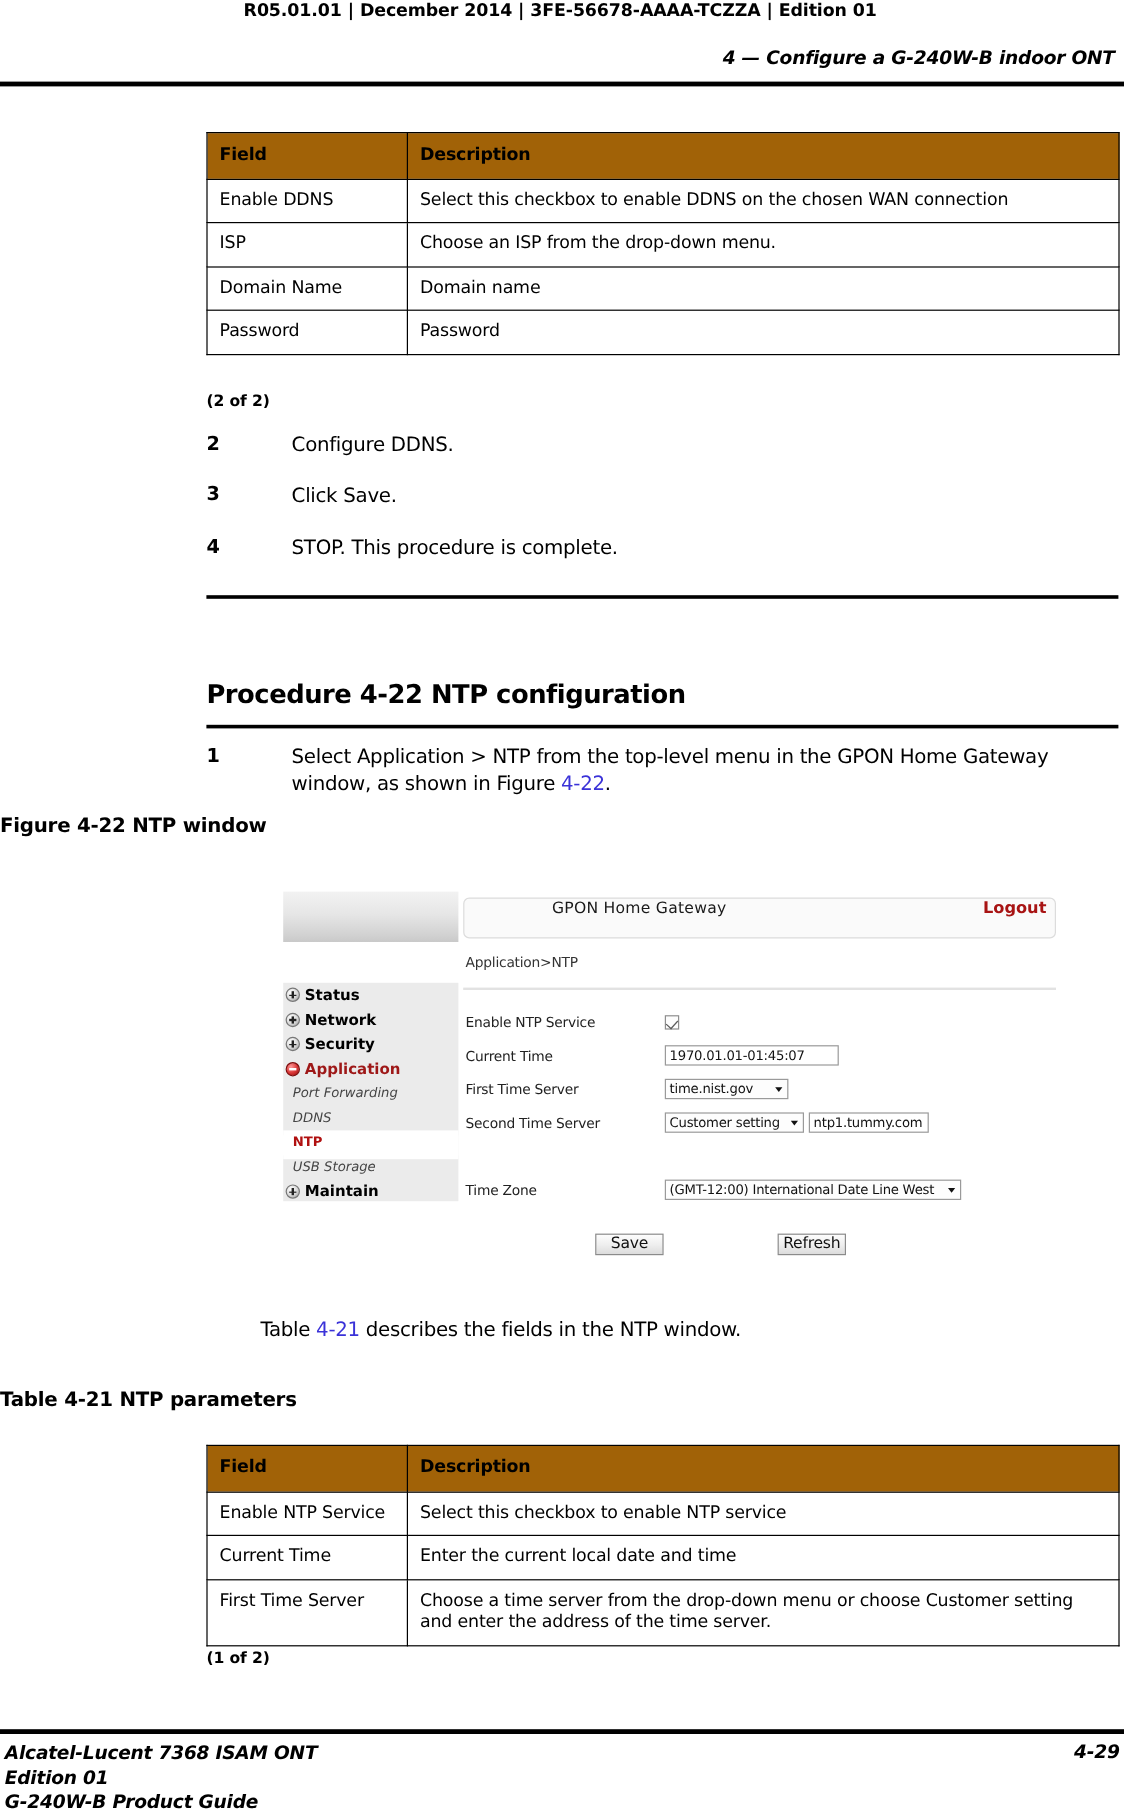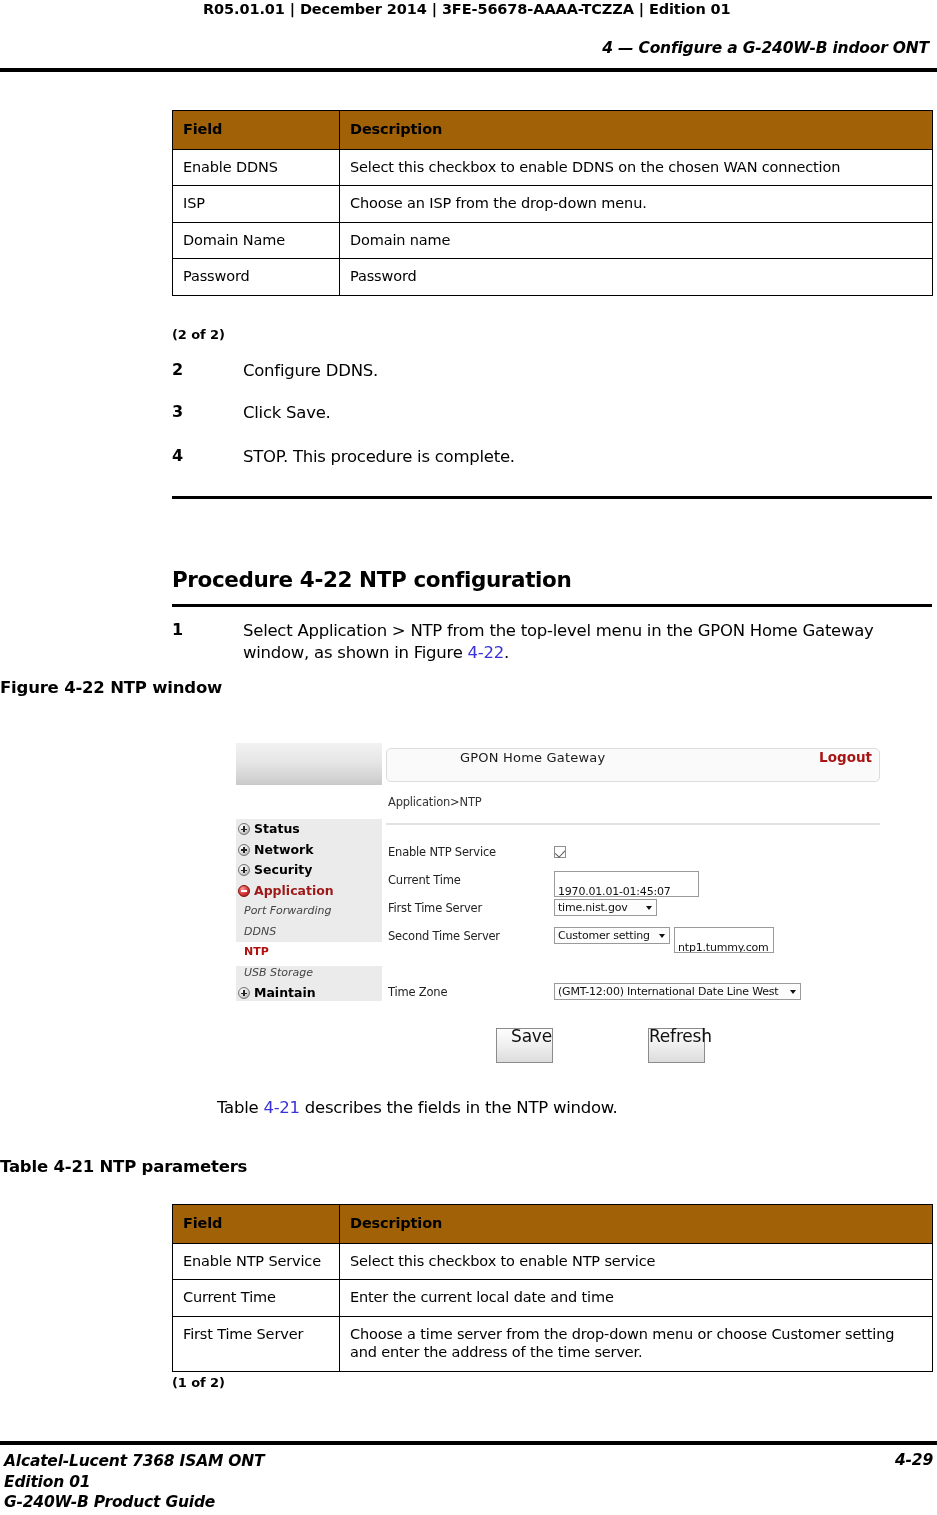--- a/index.html
+++ b/index.html
@@ -291,21 +291,21 @@
     transform: rotate(42deg);
   }
   .ctrl-text {
     position: absolute;
     top: -2px;
     height: 17px;
     border: 1px solid #9a9a9a;
     background: #fff;
     font-size: 11px;
     color: #111;
-    padding: 12px 3px;
+    padding: 0 3px;
     line-height: 15px;
     letter-spacing: -0.2px;
     white-space: nowrap;
     overflow: hidden;
   }
   .ctrl-select {
     position: absolute;
     top: -2px;
     height: 17px;
     border: 1px solid #9a9a9a;
@@ -329,27 +329,27 @@
   .hint {
     position: absolute;
     font-size: 11px;
     color: #222;
     letter-spacing: -0.2px;
     top: 0;
     white-space: nowrap;
   }
   .ui-btn {
     position: absolute;
-    height: 35px;
+    height: 18px;
     width: 57px;
     border: 1px solid #8b8b8b;
     background: linear-gradient(to bottom, #fdfdfd 0%, #efefef 50%, #dcdcdc 100%);
-    font-size: 17px;
+    font-size: 13px;
     color: #111;
-    text-align: right;
+    text-align: center;
     line-height: 15px;
     letter-spacing: -0.2px;
   }
 
   
   .rule-footer {
     position: absolute;
     left: 0; top: 1441px;
     width: 937px; height: 4px;
     background: #000;

